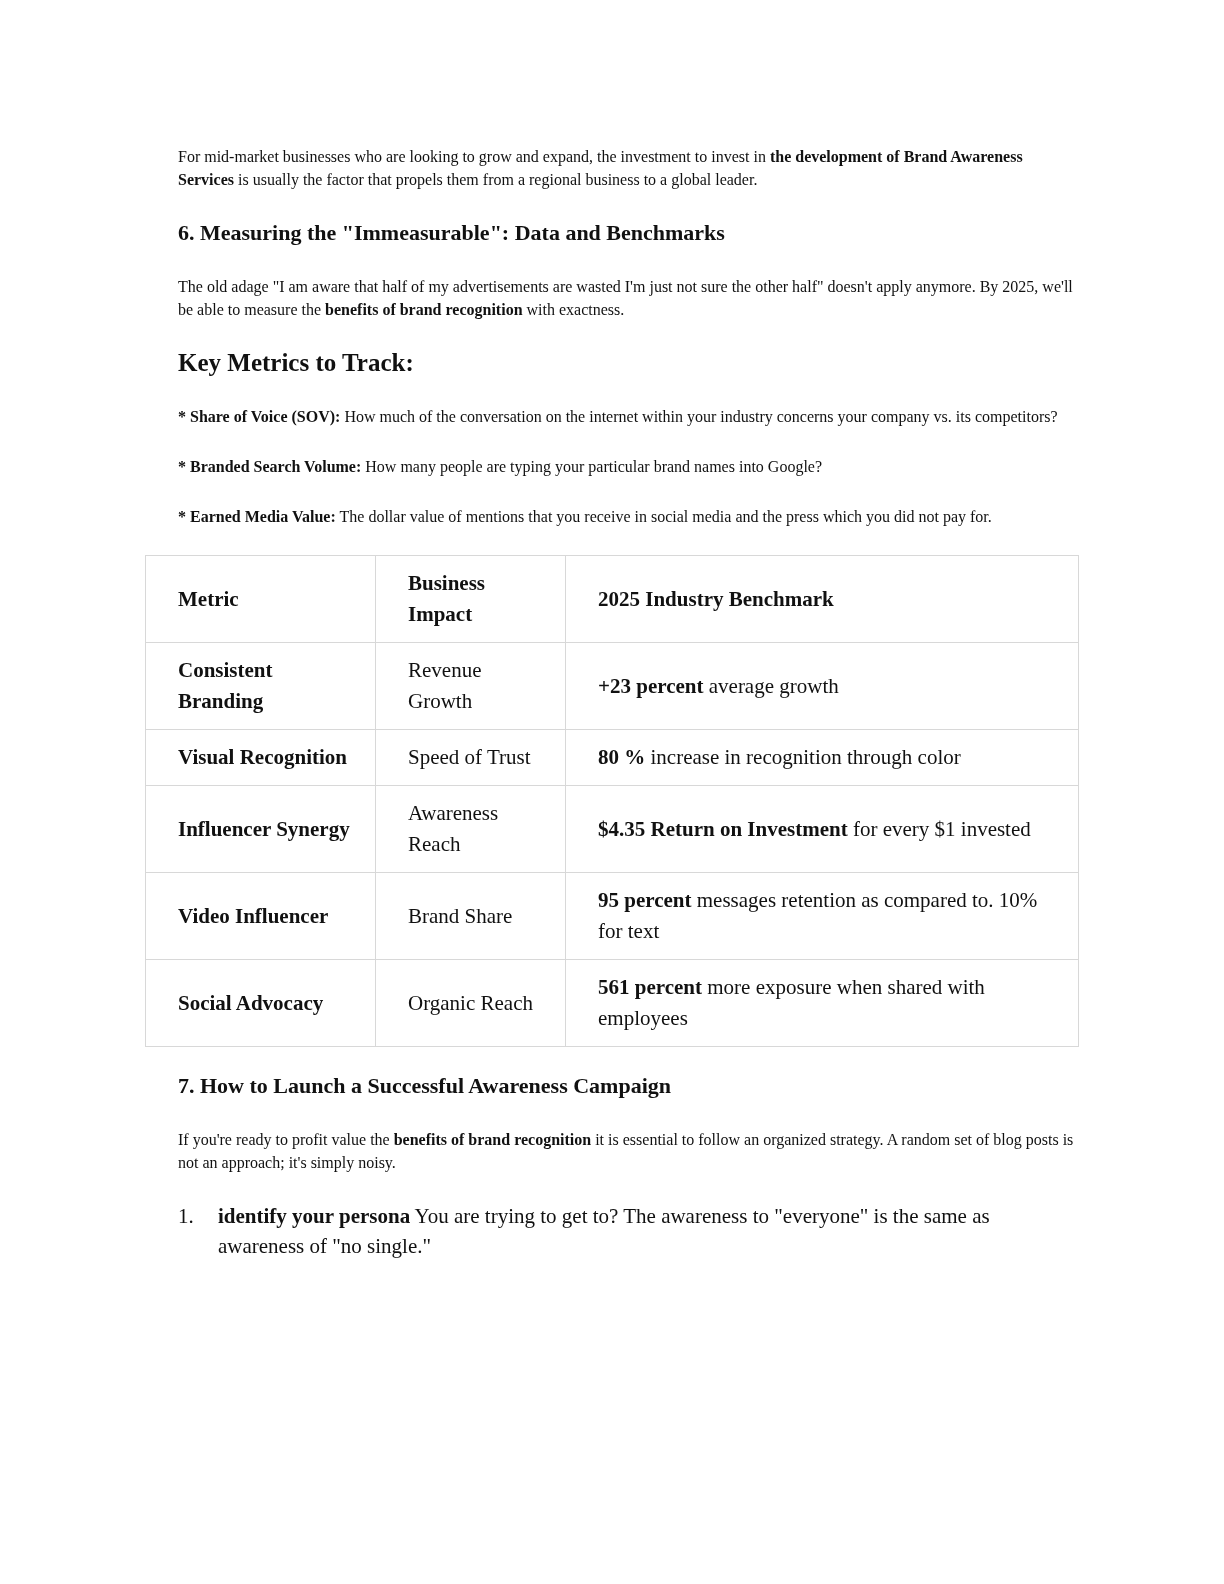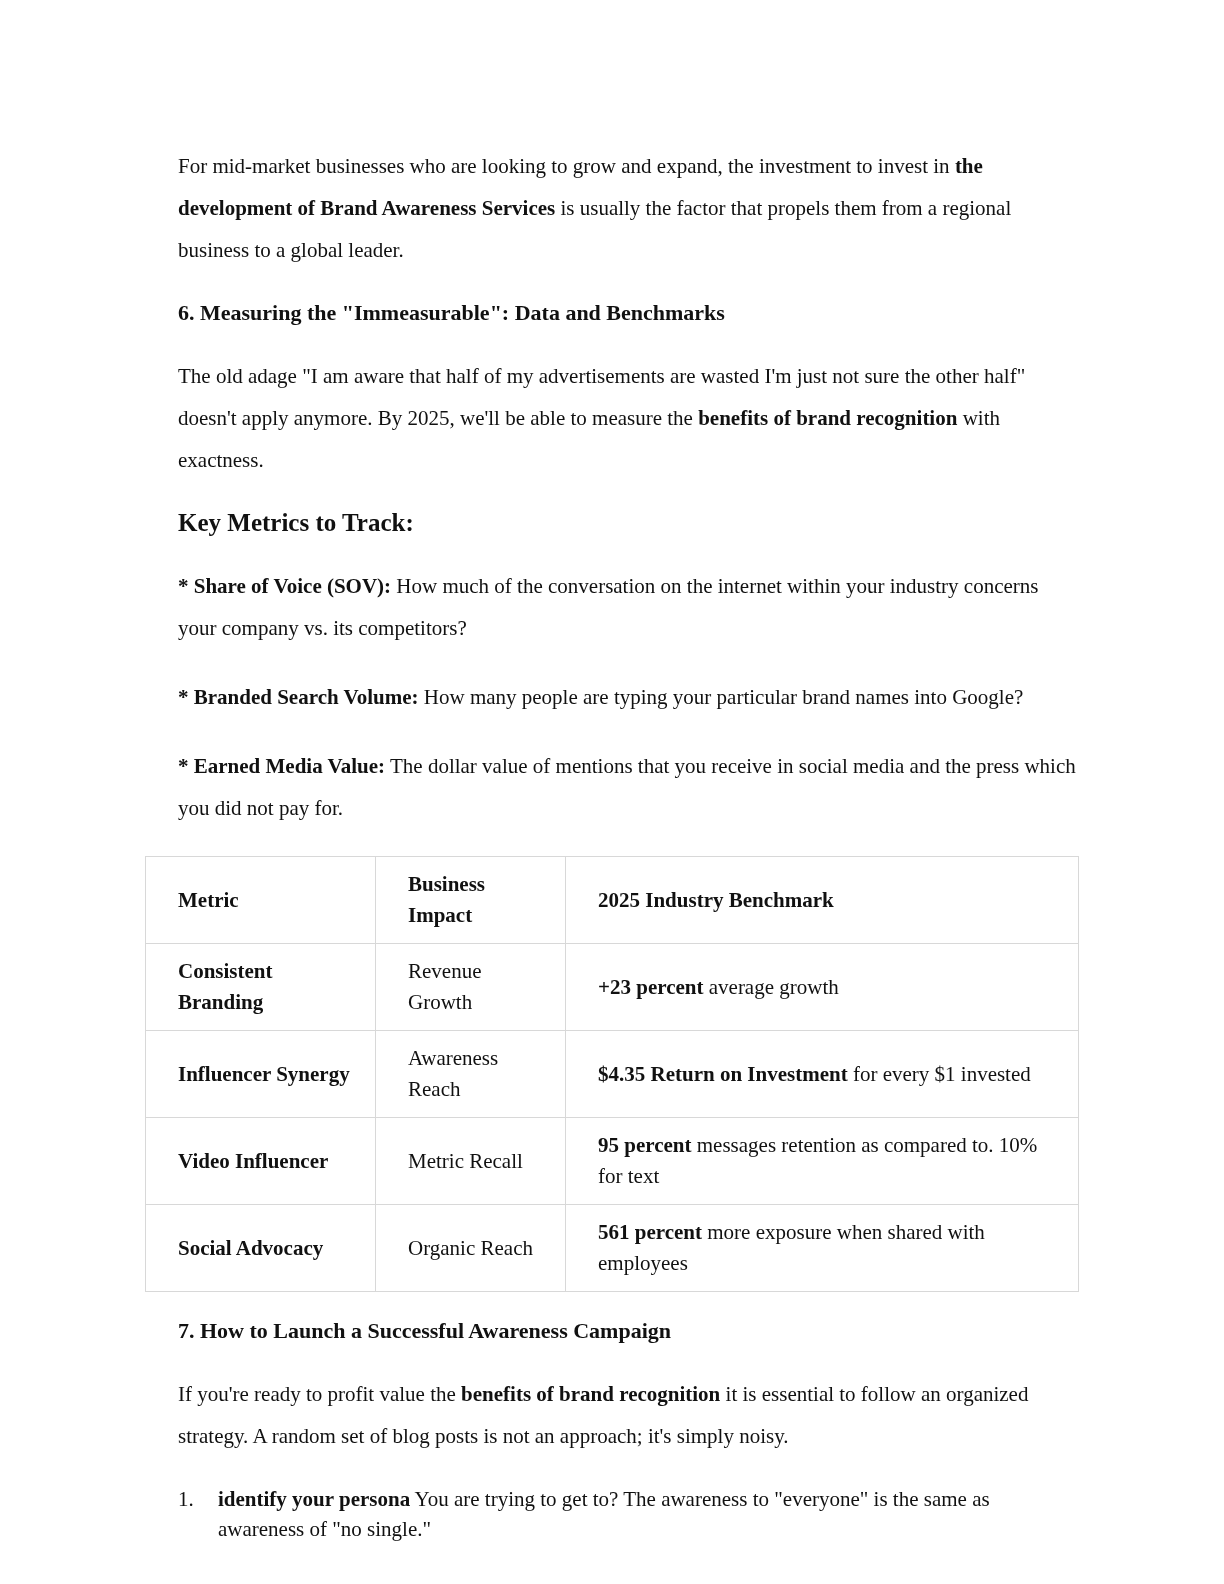--- a/index.html
+++ b/index.html
@@ -12,22 +12,22 @@
     color: #111111;
     position: relative;
   }
   .page {
     width: 1224px;
     height: 1584px;
     background: #ffffff;
     padding: 145px 146px 40px 178px;
   }
   .block {
-    font-size: 21px;
-    line-height: 42px;
+    font-size: 16px;
+    line-height: 23px;
     margin: 0 0 27px 0;
     max-width: 900px;
   }
   .heading {
     font-size: 22px;
     font-weight: bold;
     line-height: 30px;
     margin: 0 0 27px 0;
   }
   .subheading {
@@ -105,27 +105,32 @@
         <th>2025 Industry Benchmark</th>
       </tr>
     </thead>
     <tbody>
       <tr>
         <td class="metric-cell">Consistent Branding</td>
         <td>Revenue Growth</td>
         <td><b>+23 percent</b><span> average growth</span></td>
       </tr>
       <tr>
+        <td class="metric-cell">Visual Recognition</td>
+        <td>Speed of Trust</td>
+        <td><b>80 %</b><span> increase in recognition through color</span></td>
+      </tr>
+      <tr>
         <td class="metric-cell">Influencer Synergy</td>
         <td>Awareness Reach</td>
         <td><b>$4.35 Return on Investment</b><span> for every $1 invested</span></td>
       </tr>
       <tr>
         <td class="metric-cell">Video Influencer</td>
-        <td>Metric Recall</td>
+        <td>Brand Share</td>
         <td><b>95 percent</b><span> messages retention as compared to. 10% for text</span></td>
       </tr>
       <tr>
         <td class="metric-cell">Social Advocacy</td>
         <td>Organic Reach</td>
         <td><b>561 percent</b><span> more exposure when shared with employees</span></td>
       </tr>
     </tbody>
   </table>
 

